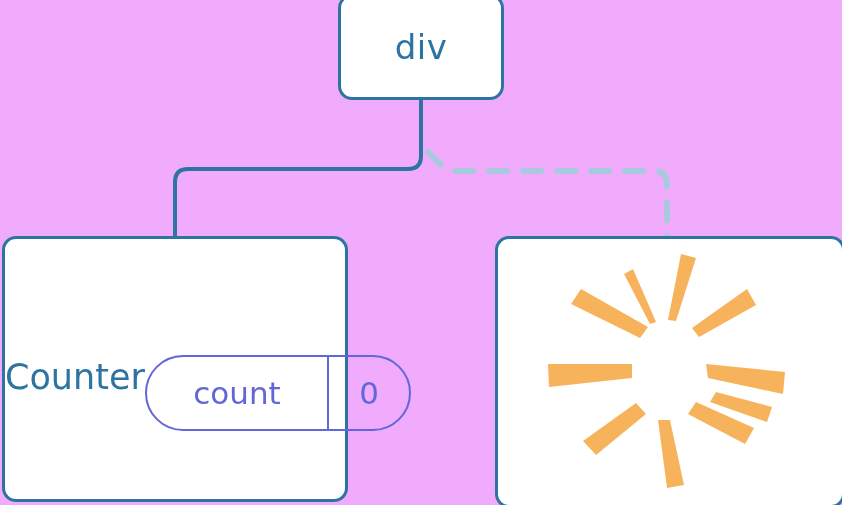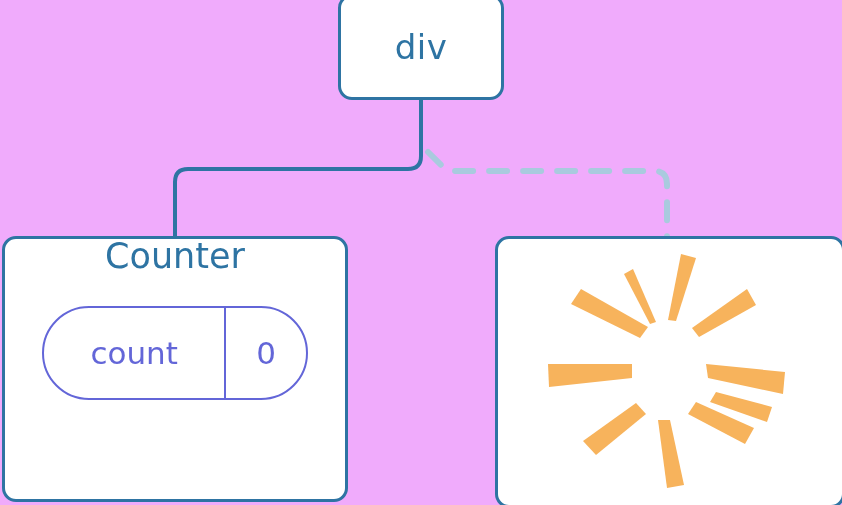--- a/index.html
+++ b/index.html
@@ -47,36 +47,37 @@
     font-size: 34px;
     letter-spacing: 0.5px;
     line-height: 1;
   }
   #node-counter {
     left: 2px;
     top: 236px;
     width: 346px;
     height: 266px;
     display: flex;
-    flex-direction: column;
+    flex-direction: row;
     align-items: center;
     justify-content: flex-start;
+    padding-top: 48px;
   }
   .node-title {
     color: #2e74a3;
     font-size: 35px;
     line-height: 1;
     margin-bottom: 32px;
   }
   .state-pill {
     display: flex;
     align-items: stretch;
     border: 2px solid #6366d8;
     border-radius: 60px;
-    height: 94px;
+    height: 76px;
     min-width: 266px;
     box-sizing: border-box;
     overflow: hidden;
   }
   .state-key {
     display: flex;
     align-items: center;
     justify-content: center;
     padding: 0 30px;
     color: #6366d8;

